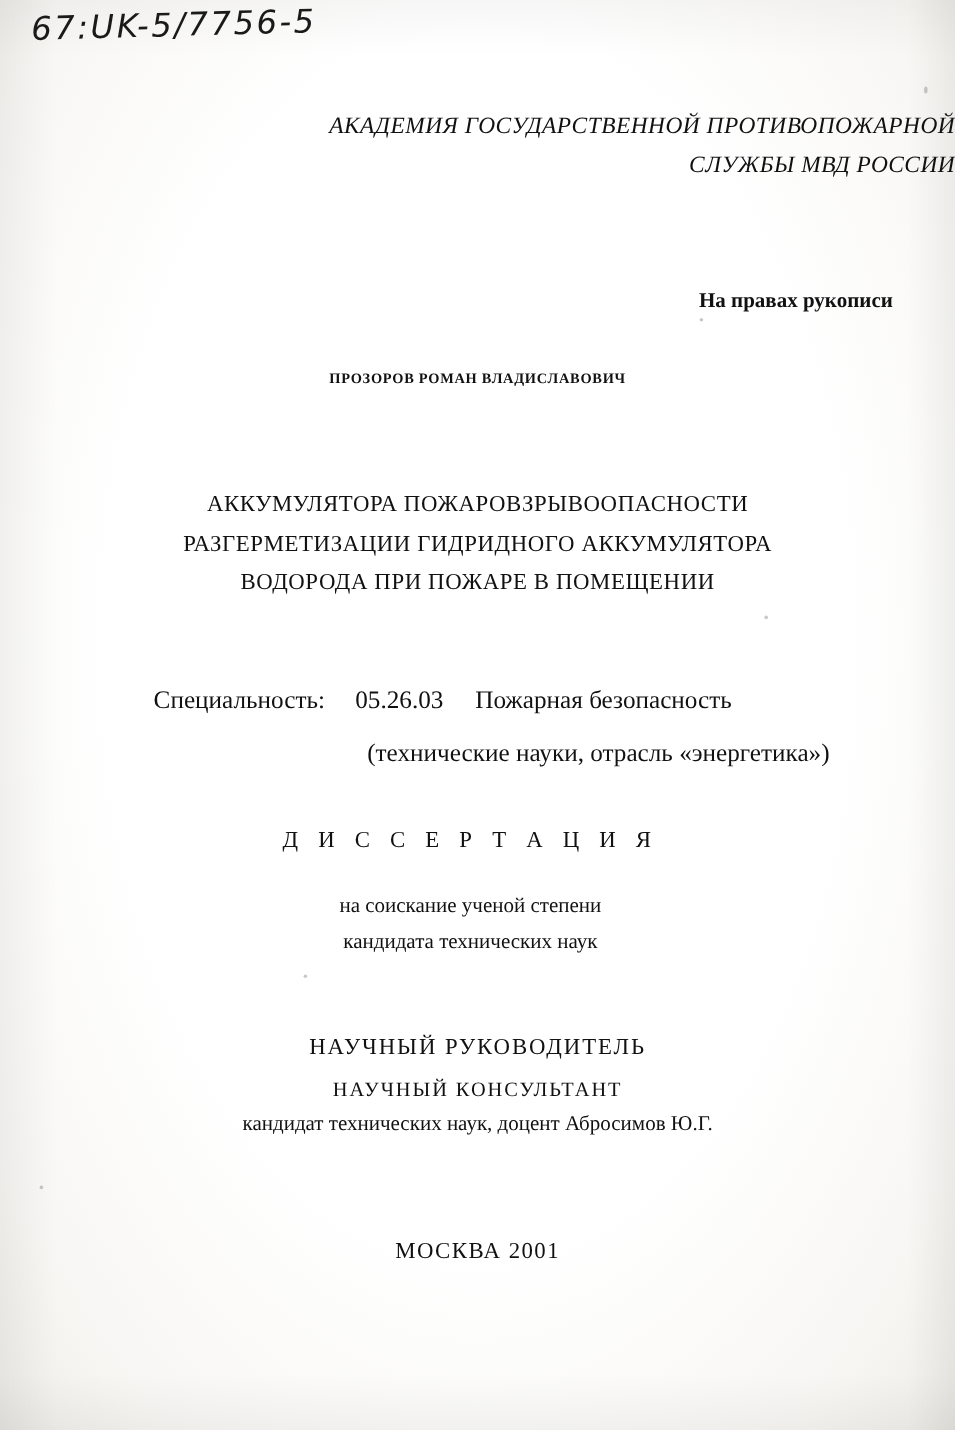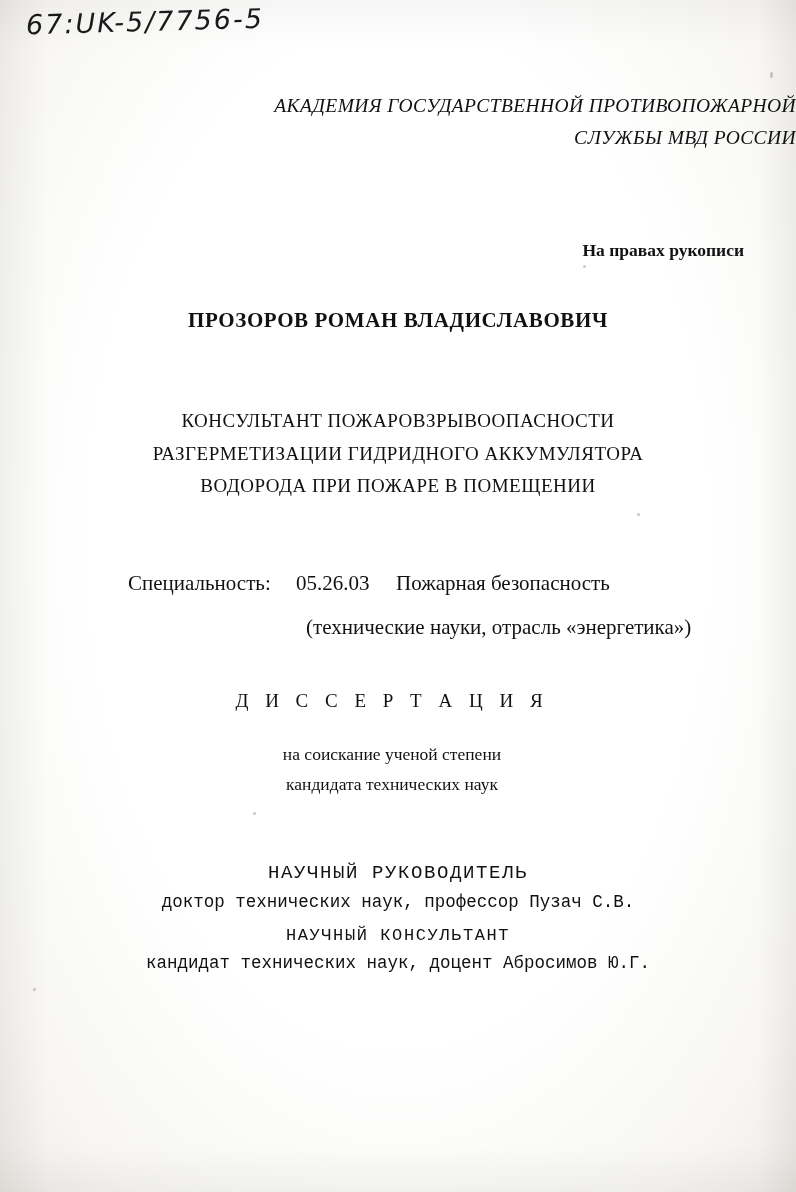--- a/index.html
+++ b/index.html
@@ -79,21 +79,21 @@
     font-weight: 700;
     margin-top: 12px;
   }
 
   .author {
     position: absolute;
     top: 308px;
     left: 0;
     right: 0;
     text-align: center;
-    font-size: 21px;
+    font-size: 12px;
     font-weight: 700;
     letter-spacing: 0.6px;
   }
 
   .title {
     position: absolute;
     top: 405px;
     left: 0;
     right: 0;
     text-align: center;
@@ -142,21 +142,20 @@
     margin-top: 28px;
     line-height: 1.7;
   }
 
   .supervisors {
     position: absolute;
     top: 862px;
     left: 0;
     right: 0;
     text-align: center;
-    font-family: Liberation Mono, monospace;
   }
   .sv-head {
     font-size: 19px;
     letter-spacing: 1.6px;
   }
   .sv-line {
     font-size: 17.5px;
     margin-top: 8px;
   }
   .sv-head2 {
@@ -199,21 +198,21 @@
   <div class="org">
     <div>АКАДЕМИЯ ГОСУДАРСТВЕННОЙ ПРОТИВОПОЖАРНОЙ</div>
     <div>СЛУЖБЫ МВД РОССИИ</div>
   </div>
 
   <div class="manuscript">На правах рукописи</div>
 
   <div class="author">ПРОЗОРОВ РОМАН ВЛАДИСЛАВОВИЧ</div>
 
   <div class="title">
-    <div>КОНСУЛЬТАНТ  ПОЖАРОВЗРЫВООПАСНОСТИ</div>
+    <div>АККУМУЛЯТОРА  ПОЖАРОВЗРЫВООПАСНОСТИ</div>
     <div>РАЗГЕРМЕТИЗАЦИИ  ГИДРИДНОГО  АККУМУЛЯТОРА</div>
     <div>ВОДОРОДА ПРИ ПОЖАРЕ В ПОМЕЩЕНИИ</div>
   </div>
 
   <div class="specialty">
     <div class="spec-line1">
       <span class="spec-label">Специальность:</span>
       <span class="spec-code">05.26.03</span>
       <span class="spec-name">Пожарная безопасность</span>
     </div>
@@ -223,24 +222,24 @@
   <div class="dissertation">
     <div class="diss-word">Д И С С Е Р Т А Ц И Я</div>
     <div class="diss-sub">
       <div>на соискание ученой степени</div>
       <div>кандидата технических наук</div>
     </div>
   </div>
 
   <div class="supervisors">
     <div class="sv-head">НАУЧНЫЙ  РУКОВОДИТЕЛЬ</div>
-    <div class="sv-line">доктор технических наук, профессор Пузач С.В.</div>
     <div class="sv-head2">НАУЧНЫЙ  КОНСУЛЬТАНТ</div>
     <div class="sv-line2">кандидат технических наук, доцент Абросимов Ю.Г.</div>
   </div>
 
+  <div class="city">МОСКВА  2001</div>
 
   <span class="speck" style="left:770px;top:72px;width:3px;height:6px;"></span>
   <span class="speck" style="left:583px;top:265px;width:3px;height:3px;"></span>
   <span class="speck" style="left:637px;top:513px;width:3px;height:3px;"></span>
   <span class="speck" style="left:253px;top:812px;width:3px;height:3px;"></span>
   <span class="speck" style="left:33px;top:988px;width:3px;height:3px;"></span>
 </div>
 
 </body></html>

